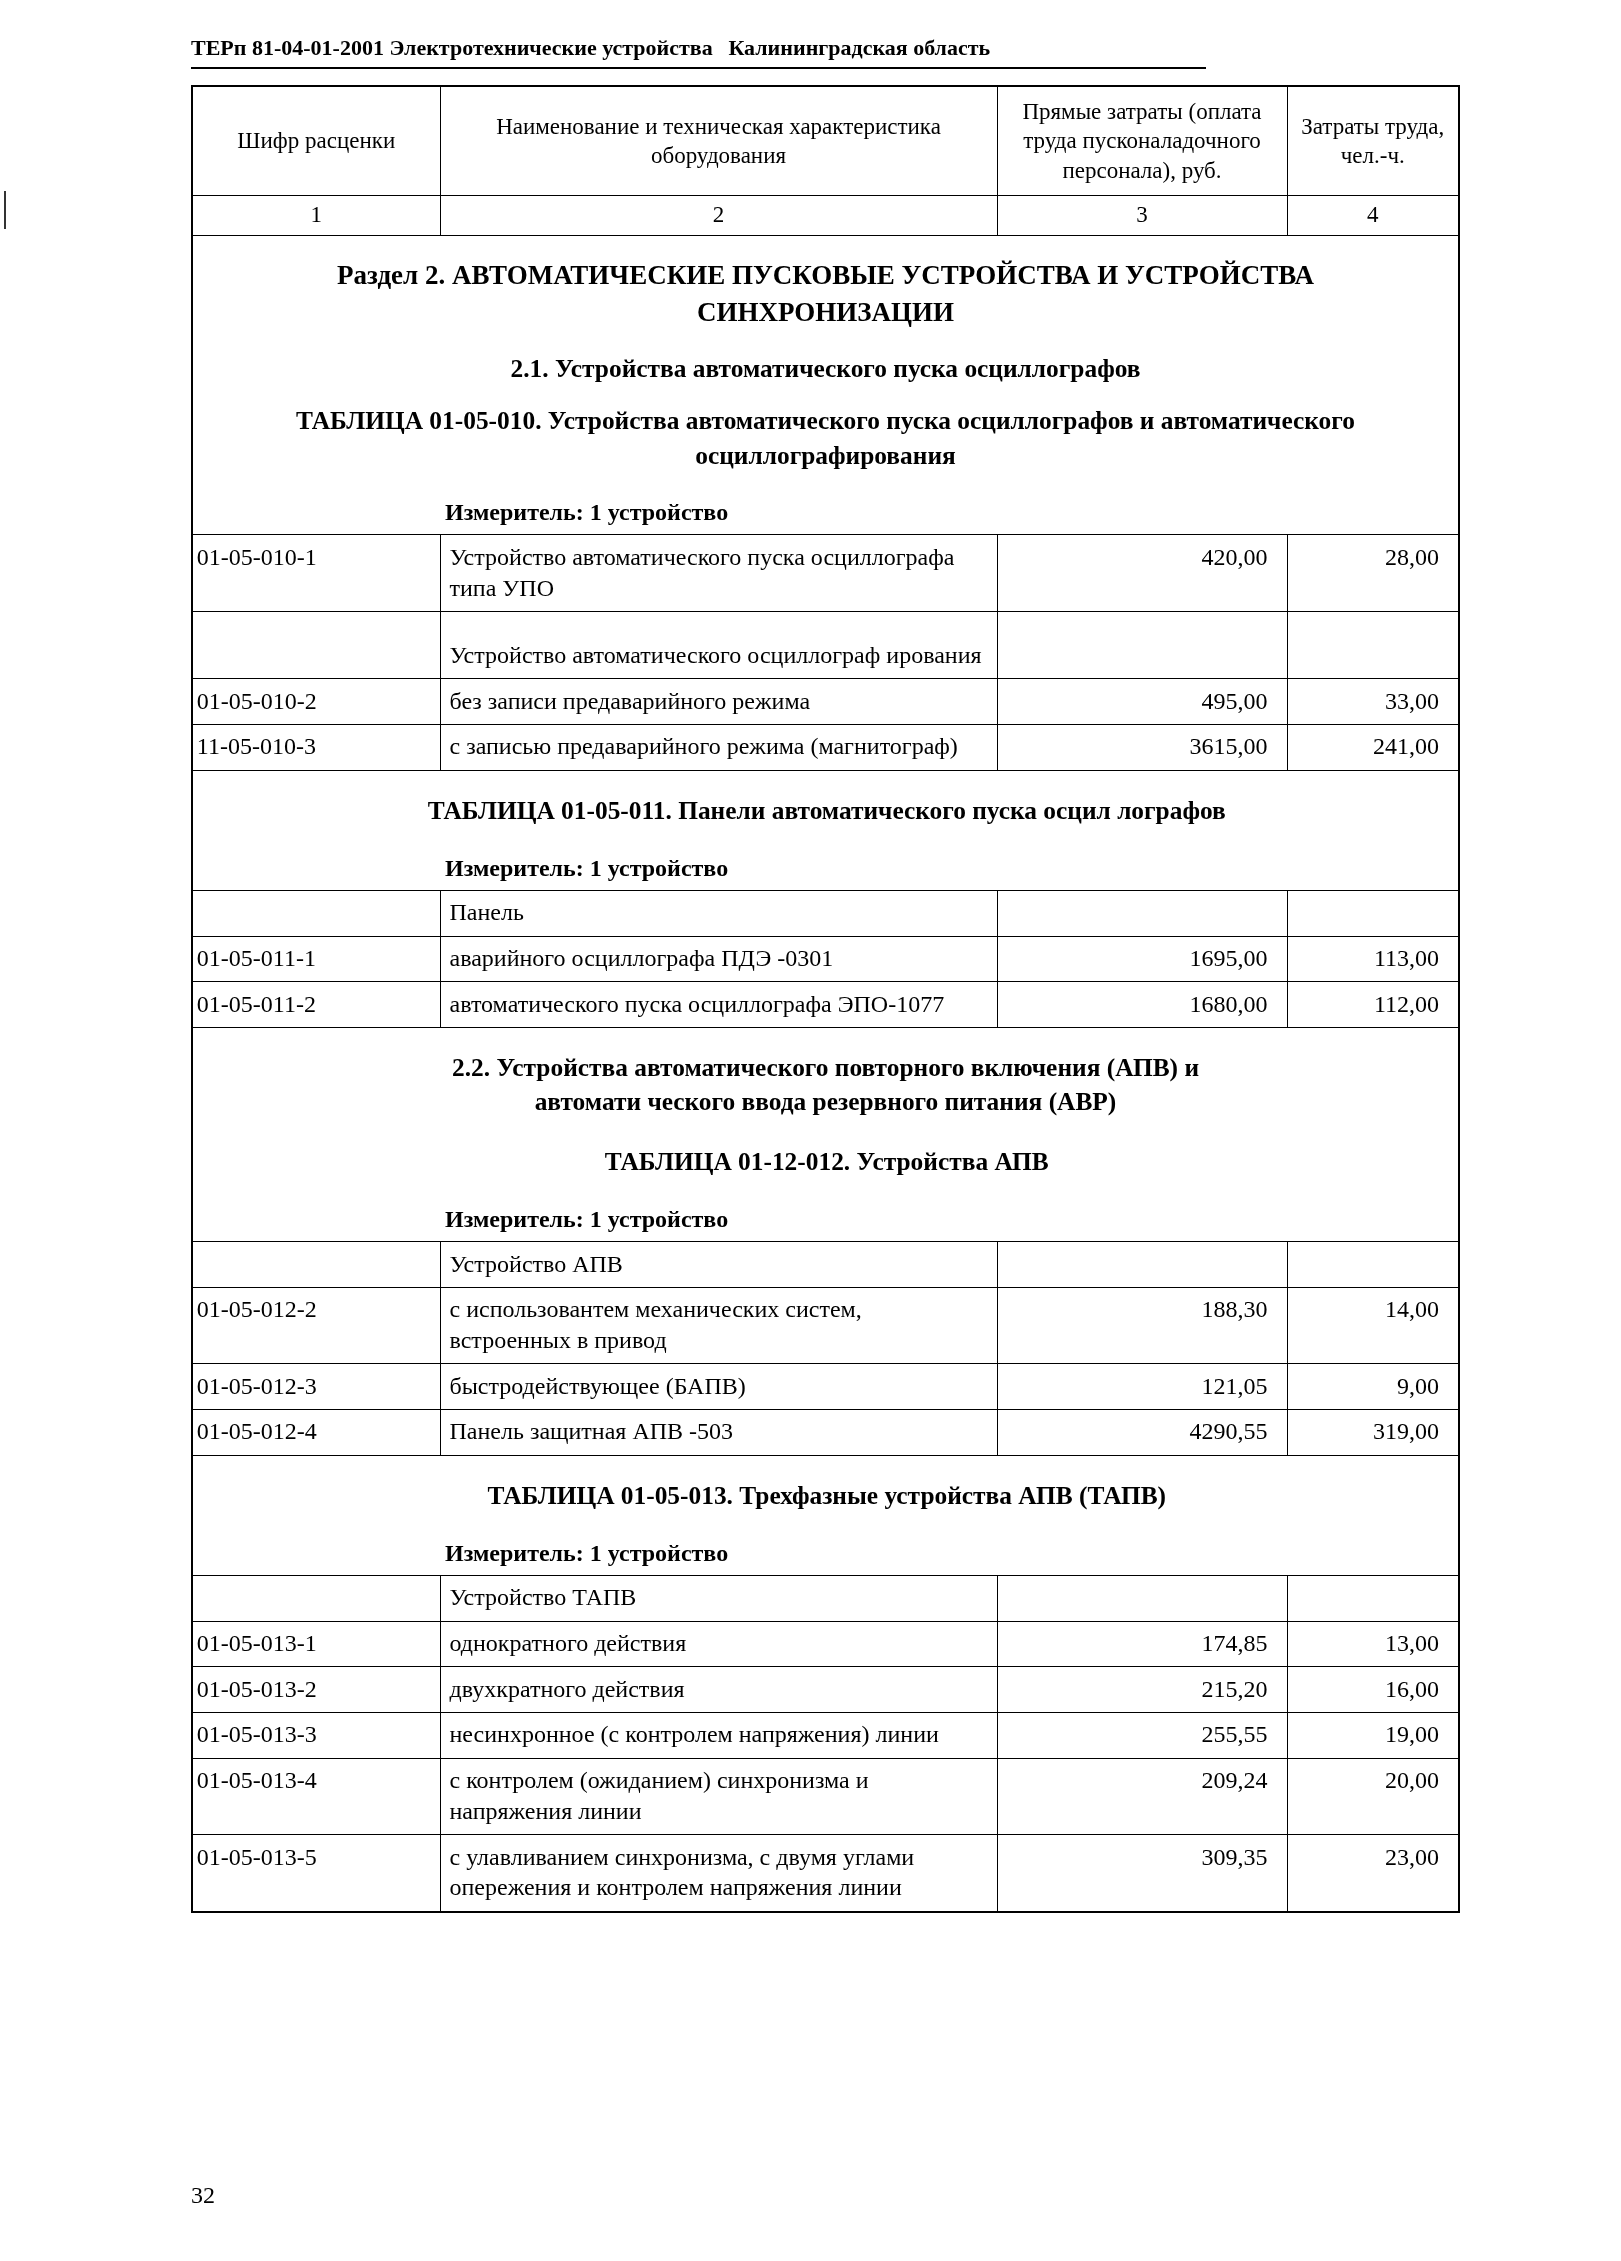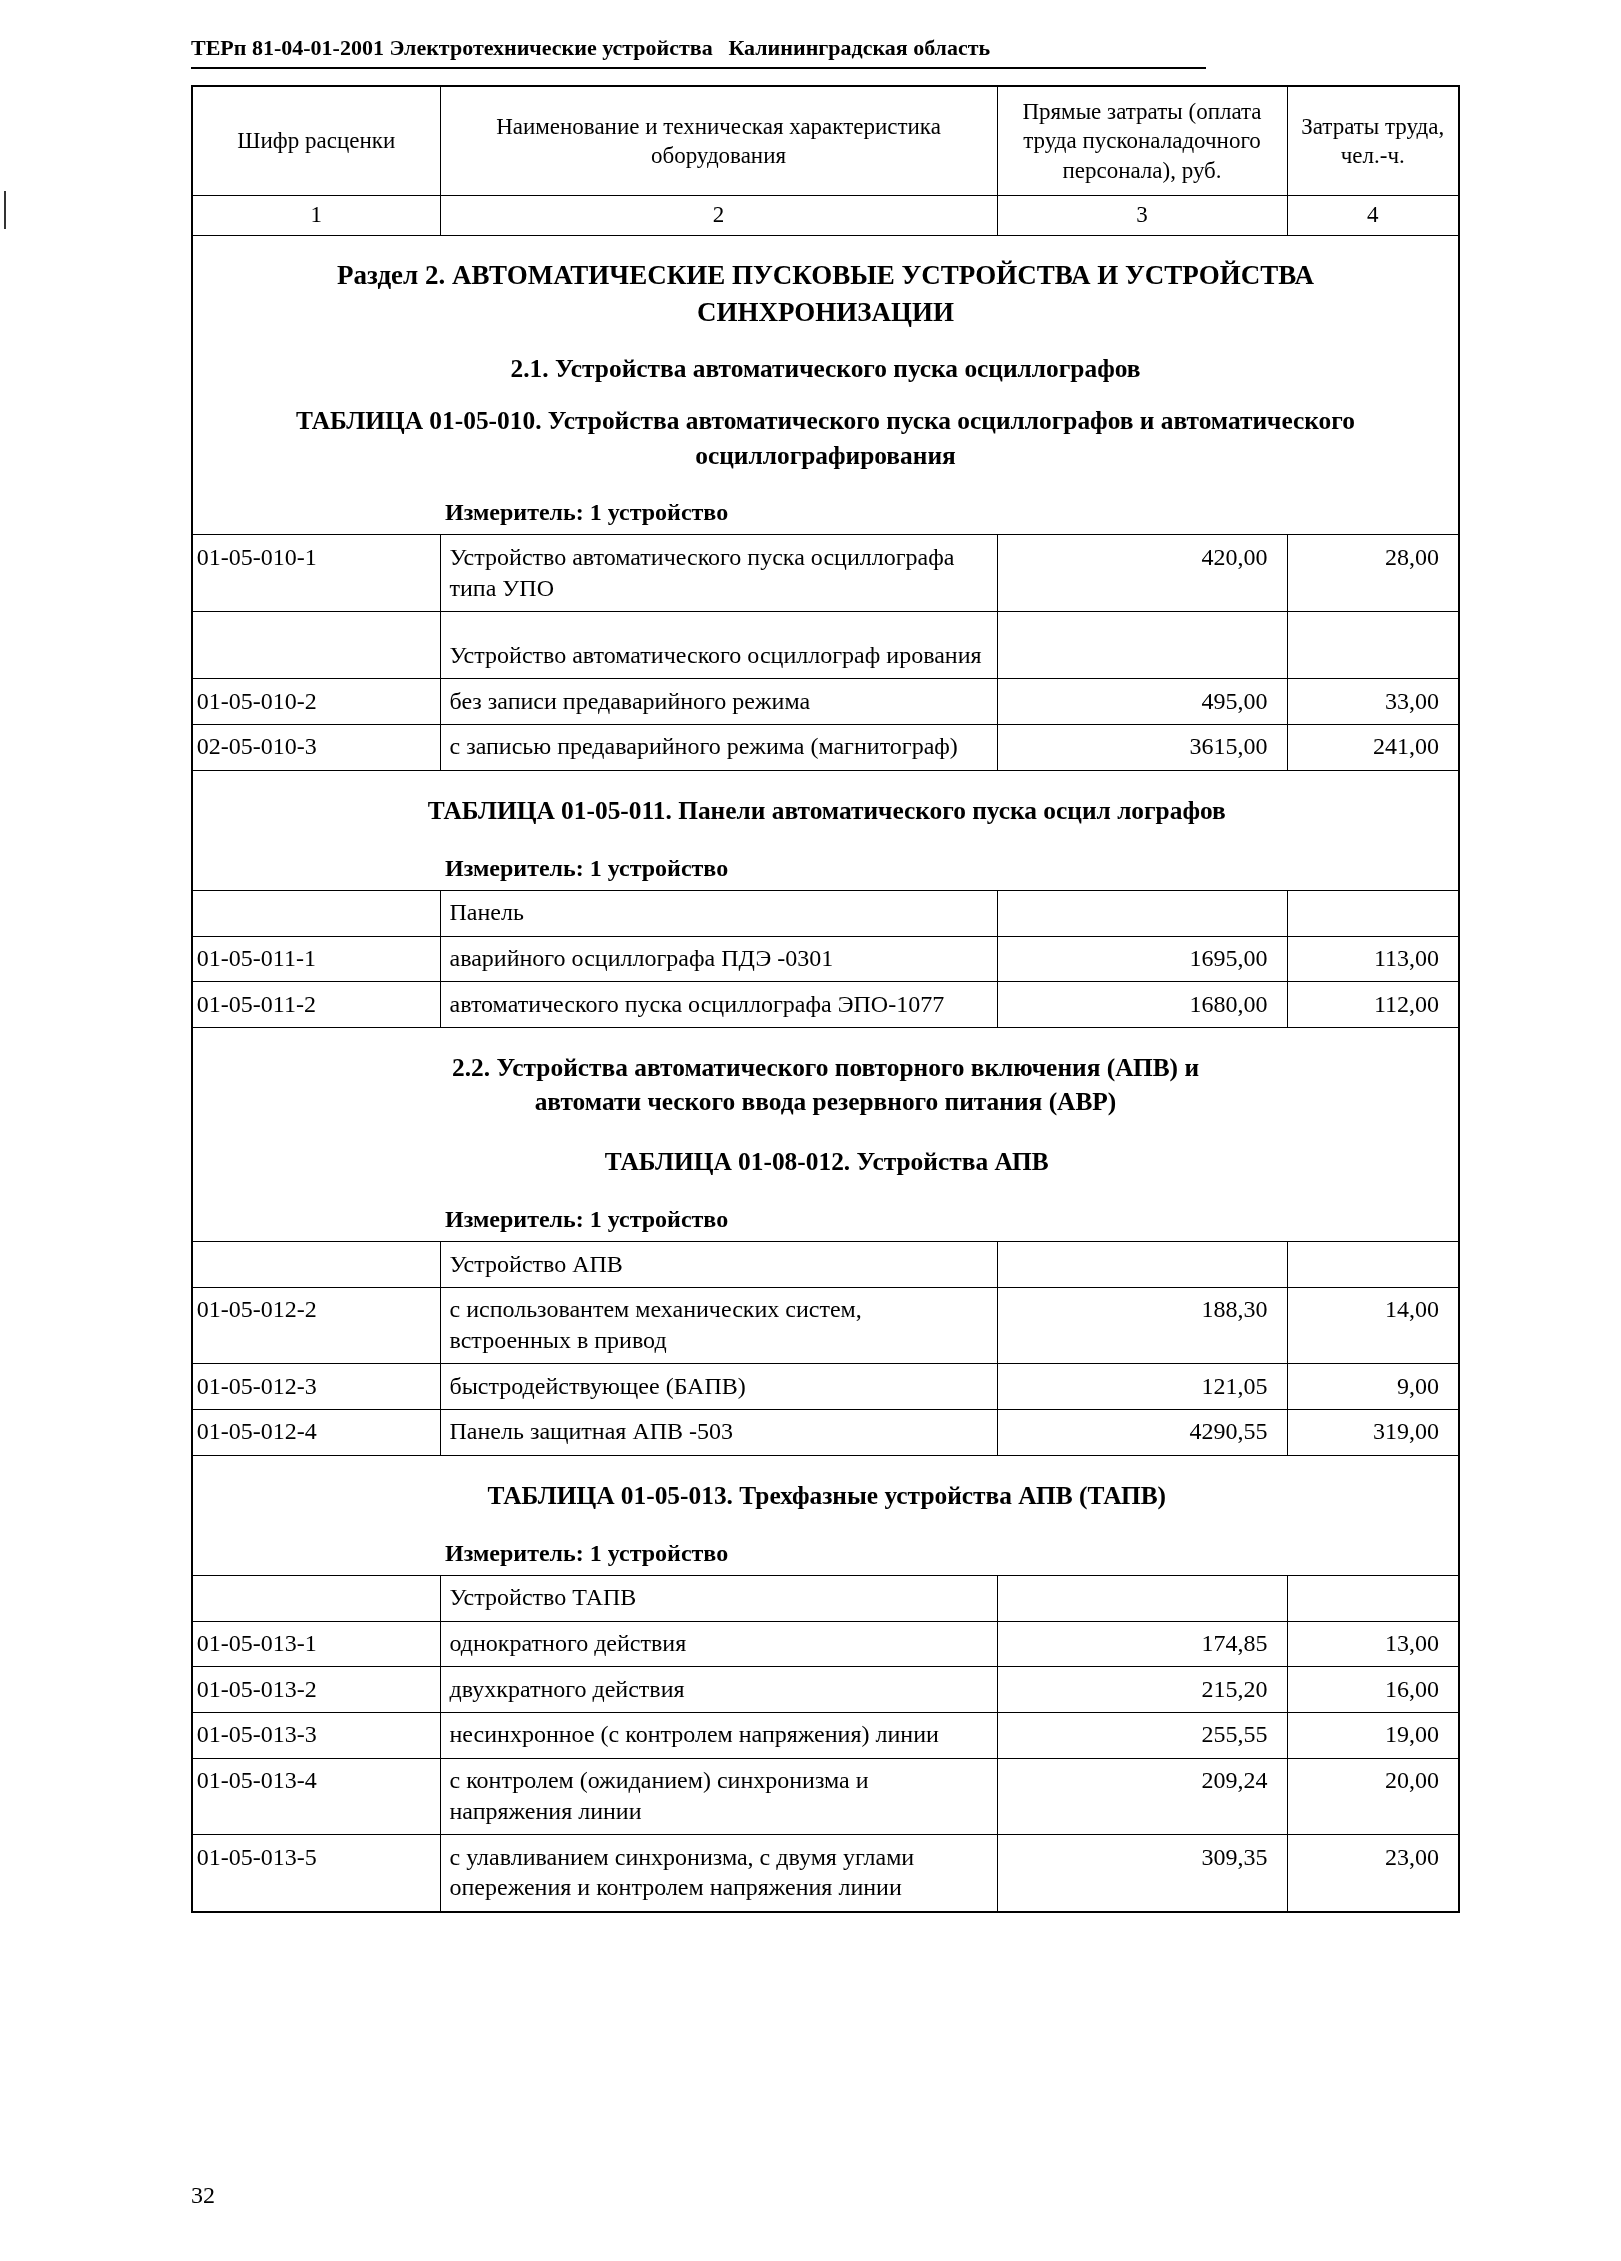--- a/index.html
+++ b/index.html
@@ -192,21 +192,21 @@
       </tr>
 
       <tr class="vline bb">
         <td class="code">01-05-010-2</td>
         <td class="name">без записи предаварийного режима</td>
         <td class="num">495,00</td>
         <td class="num">33,00</td>
       </tr>
 
       <tr class="vline bb">
-        <td class="code">02-05-010-3</td>
+        <td class="code">11-05-010-3</td>
         <td class="name">с записью предаварийного режима (магнитограф)</td>
         <td class="num">3615,00</td>
         <td class="num">241,00</td>
       </tr>
 
       <tr>
         <td colspan="4" class="heading-cell">
           <div class="h-block t-title-left">ТАБЛИЦА 01-05-011. Панели автоматического пуска осцил лографов</div>
         </td>
       </tr>
@@ -237,21 +237,21 @@
       </tr>
 
       <tr>
         <td colspan="4" class="heading-cell">
           <div class="h-block h-sub22">2.2. Устройства автоматического повторного включения (АПВ) и автомати ческого ввода резервного питания (АВР)</div>
         </td>
       </tr>
 
       <tr>
         <td colspan="4" class="heading-cell">
-          <div class="h-block t-title-left">ТАБЛИЦА 01-08-012. Устройства АПВ</div>
+          <div class="h-block t-title-left">ТАБЛИЦА 01-12-012. Устройства АПВ</div>
         </td>
       </tr>
 
       <tr class="bb">
         <td colspan="4" class="measure">Измеритель: 1 устройство</td>
       </tr>
 
       <tr class="vline bb">
         <td class="code"></td>
         <td class="name">Устройство АПВ</td>

